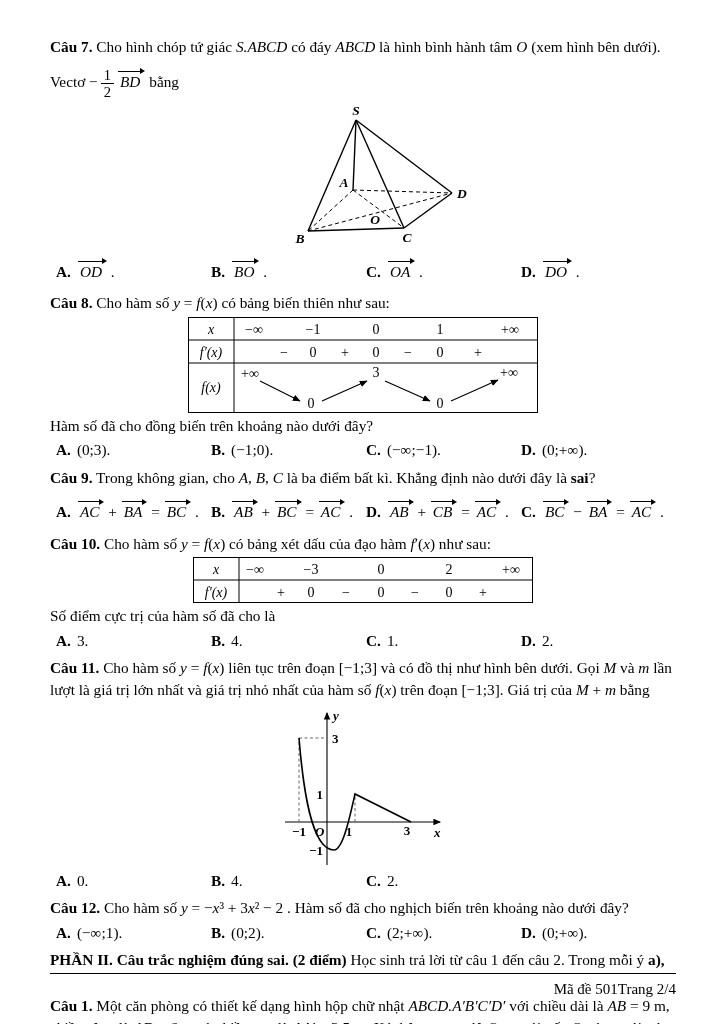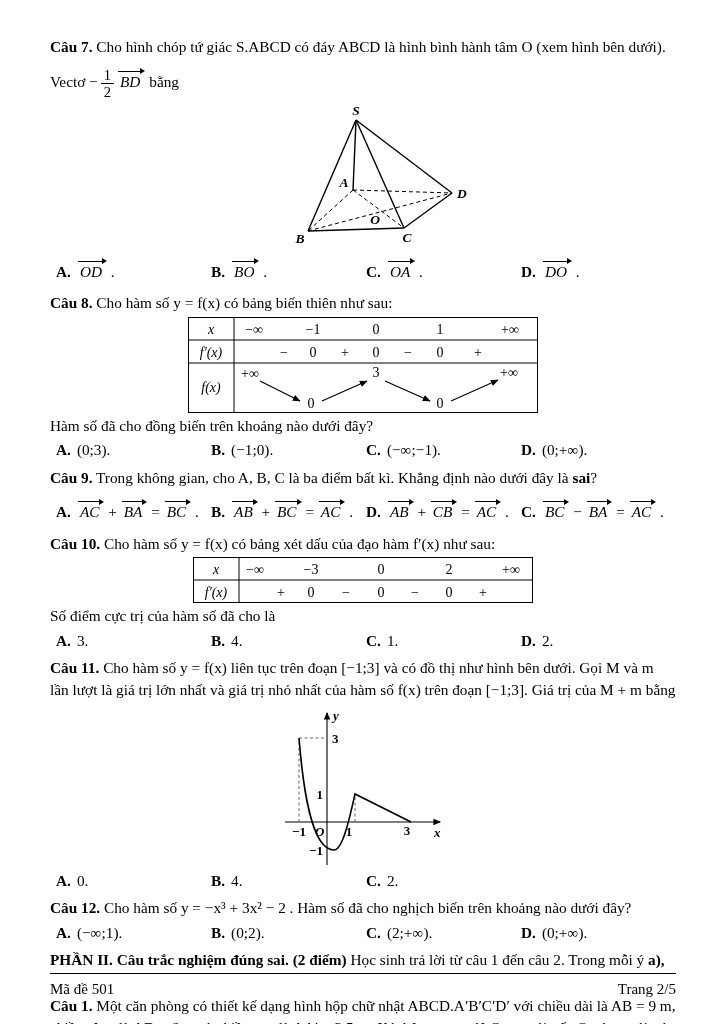--- a/index.html
+++ b/index.html
@@ -1,36 +1,36 @@
 <!DOCTYPE html>
 <html><head>
 <meta charset="utf-8">
 <style>
   html,body{margin:0;padding:0}
   body{width:724px;height:1024px;background:#fff;color:#000;
        font-family:"Liberation Serif",serif;font-size:15.3px;position:relative;overflow:hidden}
   .page{padding:36px 48px 0 50px}
   p.line{margin:0 0 3px 0;line-height:1.42}
-  .it{}
+  .it{font-style:italic}
   .bd{font-weight:bold}
   .opts{display:flex;margin:1px 0 5px 6px}
   .opt{width:25%;line-height:1.45}
   .ol{font-weight:bold;margin-right:6px}
   .figwrap{display:flex;justify-content:center;margin:2px 0}
   svg text{font-family:"Liberation Serif",serif}
   .sv-it{font-style:italic}
   .vec{position:relative;display:inline-block;font-style:italic;padding:5px 4px 0 2px;line-height:1;margin:8px 1px}
   .vec::before{content:"";position:absolute;top:2px;left:0;right:3px;border-top:1.2px solid #000}
   .vec::after{content:"";position:absolute;top:-0.5px;right:-1px;width:0;height:0;
               border-left:5px solid #000;border-top:3px solid transparent;border-bottom:3px solid transparent}
   .frac{display:inline-block;vertical-align:middle;text-align:center;margin:0 3px;font-size:0.95em;line-height:1.1}
   .frac .fn,.frac .fd{display:block;padding:0 3px}
   .frac .fd{border-top:1px solid #000}
   .footer{position:absolute;left:50px;right:48px;bottom:26px;border-top:1.2px solid #000;
-          padding-top:7px;display:flex;justify-content:space-between;font-size:15px;background:#fff}
+          padding-top:7px;display:flex;justify-content:flex-end;font-size:15px;background:#fff}
 </style>
 </head>
 <body>
 
 <div class="page">
 
   <section>
     <p class="line"><span class="bd">Câu 7.</span>  Cho hình chóp tứ giác <span class="it">S.ABCD</span>  có đáy <span class="it">ABCD</span> là hình bình hành tâm <span class="it">O</span> (xem hình bên dưới).</p>
     <p class="line">Vectơ  −<span class="frac"><span class="fn">1</span><span class="fd">2</span></span><span class="vec">BD</span>  bằng</p>
     <div class="figwrap">
@@ -221,14 +221,14 @@
   </section>
 
   <section>
     <p class="line"><span class="bd">Câu 1.</span>  Một căn phòng có thiết kế dạng hình hộp chữ nhật  <span class="it">ABCD.A′B′C′D′</span>  với chiều dài là  <span class="it">AB</span> = 9 m, chiều rộng là  <span class="it">AD</span> = 6 m và chiều cao là  <span class="it">AA′</span> = 3,5 m. Xét hệ trục toạ độ <span class="it">Oxyz</span> với gốc <span class="it">O</span> trùng với góc phòng  <span class="it">A</span>  và</p>
   </section>
 
 </div>
 
 <div class="footer">
   <span>Mã đề 501</span>
-  <span>Trang 2/5</span>
+  <span>Trang 2/4</span>
 </div>
 
 </body></html>

